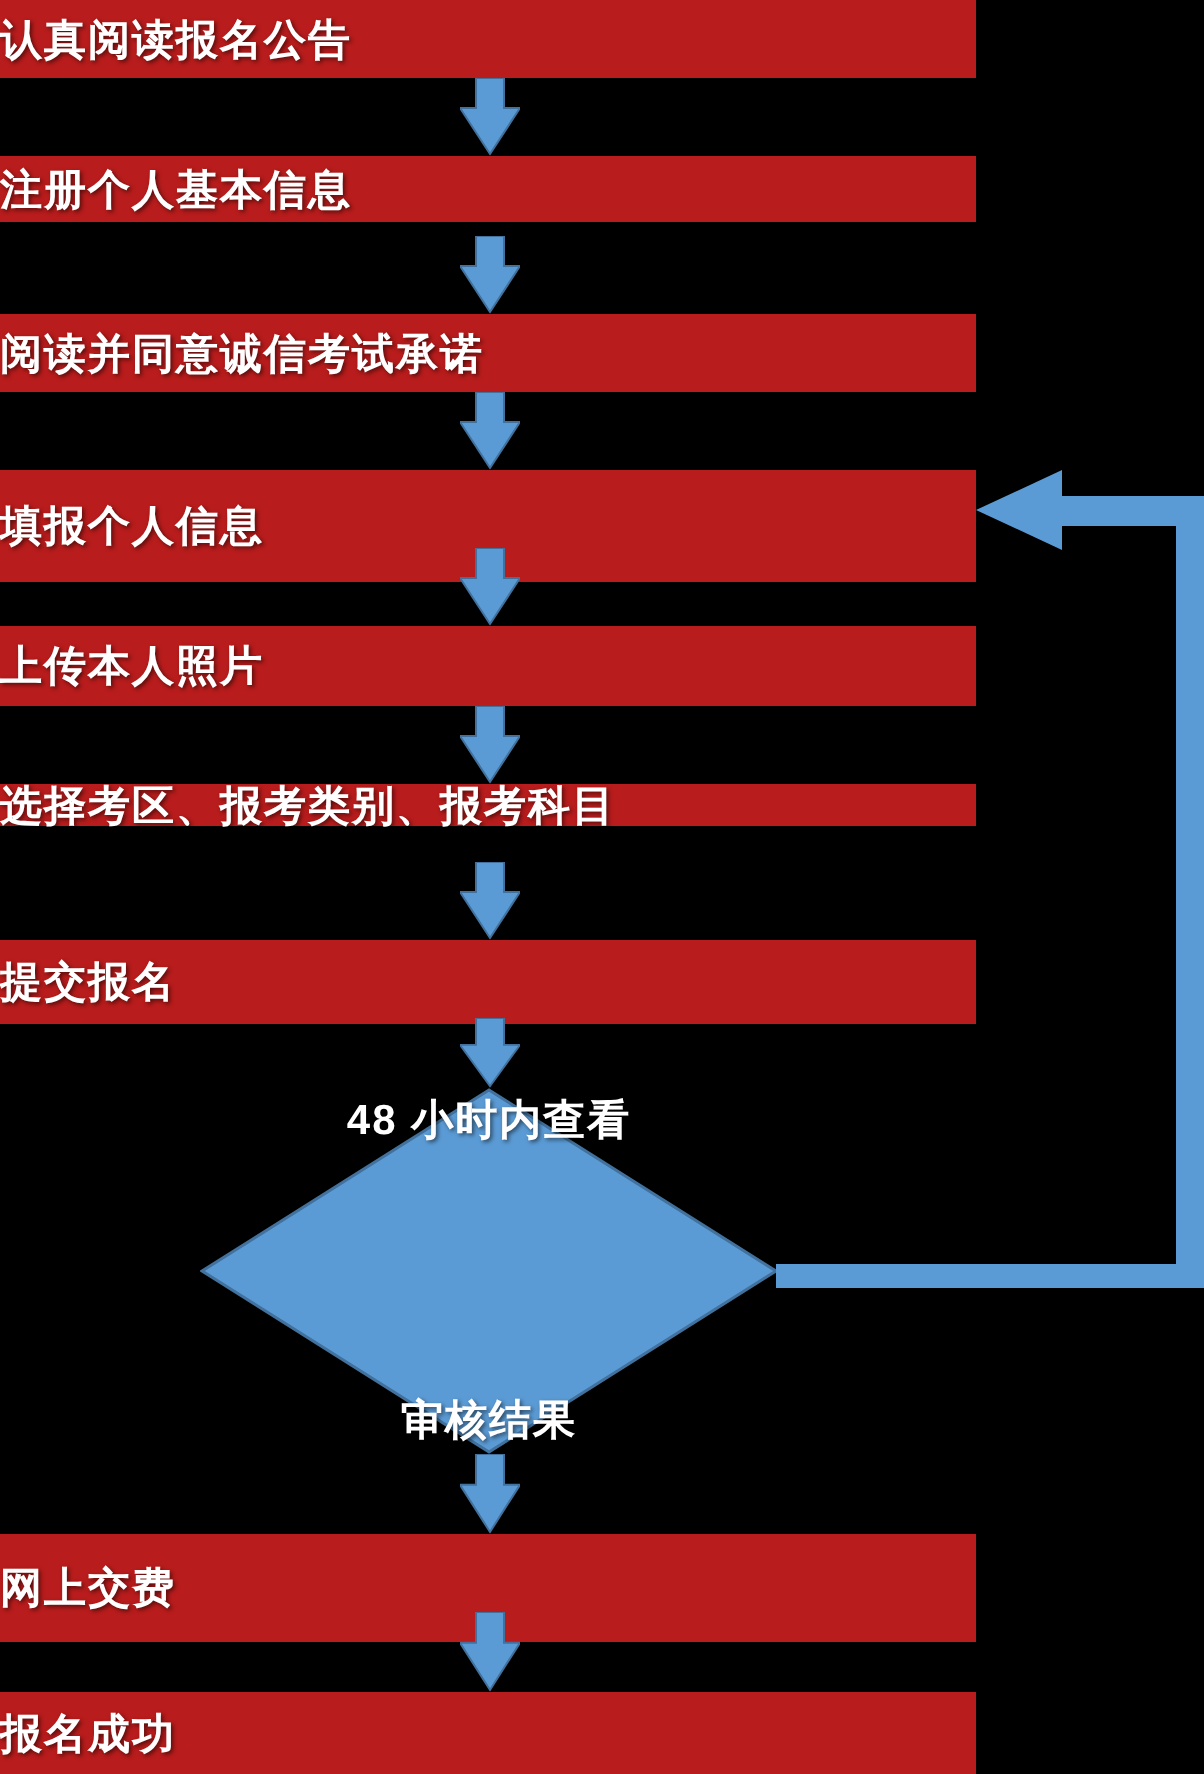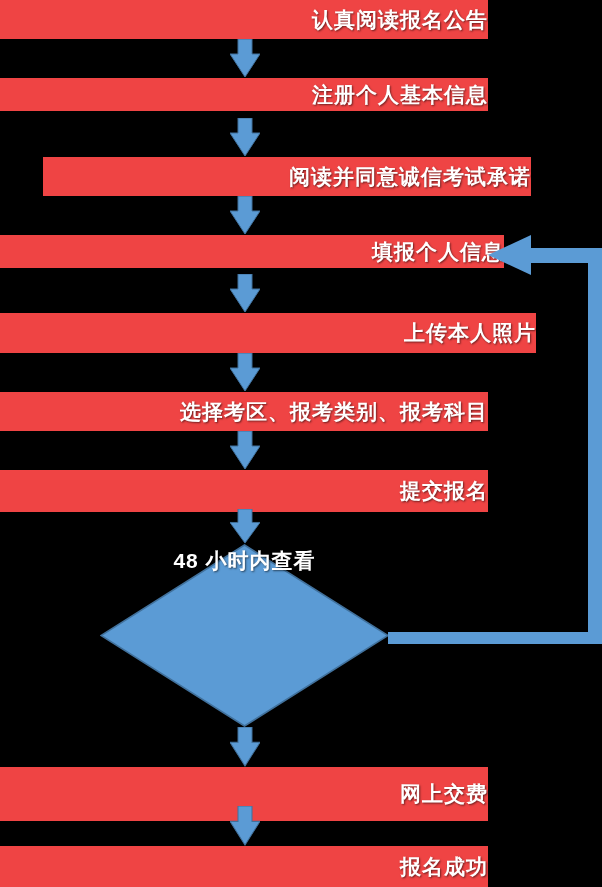--- a/index.html
+++ b/index.html
@@ -8,37 +8,37 @@
     width: 602px;
     height: 887px;
     background: #000000;
     overflow: hidden;
     font-family: "Liberation Sans", "DejaVu Sans", sans-serif;
   }
   .flow-box {
     position: absolute;
     left: 0;
     width: 488px;
-    background: #ef4444;
+    background: #b91c1c;
     color: #FFFFFF;
     font-size: 21px;
     font-weight: bold;
     display: flex;
     align-items: center;
-    justify-content: flex-end;
+    justify-content: flex-start;
     text-shadow: 1px 1px 2px rgba(0,0,0,0.55);
     letter-spacing: 1px;
     white-space: nowrap;
   }
   .b1 { top: 0;   height: 39px; }
   .b2 { top: 78px;  height: 33px; }
-  .b3 { top: 157px; height: 39px; margin-left: 43px; }
-  .b4 { top: 235px; height: 33px; padding-left: 16px; }
-  .b5 { top: 313px; height: 40px; padding-left: 48px; }
-  .b6 { top: 392px; height: 39px; }
+  .b3 { top: 157px; height: 39px; }
+  .b4 { top: 235px; height: 56px; }
+  .b5 { top: 313px; height: 40px; }
+  .b6 { top: 392px; height: 21px; }
   .b7 { top: 470px; height: 42px; }
   .b8 { top: 767px; height: 54px; }
   .b9 { top: 846px; height: 41px; }
   .down-arrow {
     position: absolute;
     left: 230px;
     width: 30px;
     display: block;
   }
   .a1 { top: 39px;  height: 39px; }
@@ -150,20 +150,21 @@
     </svg>
   <svg class="down-arrow a9" viewBox="0 0 30 39" preserveAspectRatio="none">
       <polygon points="8,0 22,0 22,15 30,15 15,38 0,15 8,15" fill="#5B9BD5" stroke="#41719C" stroke-width="1"></polygon>
     </svg>
 
   <svg id="decision-shape" viewBox="0 0 289 183" preserveAspectRatio="none">
     <polygon points="144.5,1 288,91.5 144.5,182 1,91.5" fill="#5B9BD5" stroke="#41719C" stroke-width="1.5"></polygon>
   </svg>
   <div id="decision-text">
     <div>48 小时内查看</div>
+    <div>审核结果</div>
   </div>
 
   <div id="feedback-line-bottom" class="connector-seg"></div>
   <div id="feedback-line-vertical" class="connector-seg"></div>
   <div id="feedback-line-top" class="connector-seg"></div>
   <svg id="feedback-arrowhead" viewBox="0 0 43 40" preserveAspectRatio="none">
     <polygon points="43,0 43,40 0,20" fill="#5B9BD5"></polygon>
   </svg>
 
 </div>

